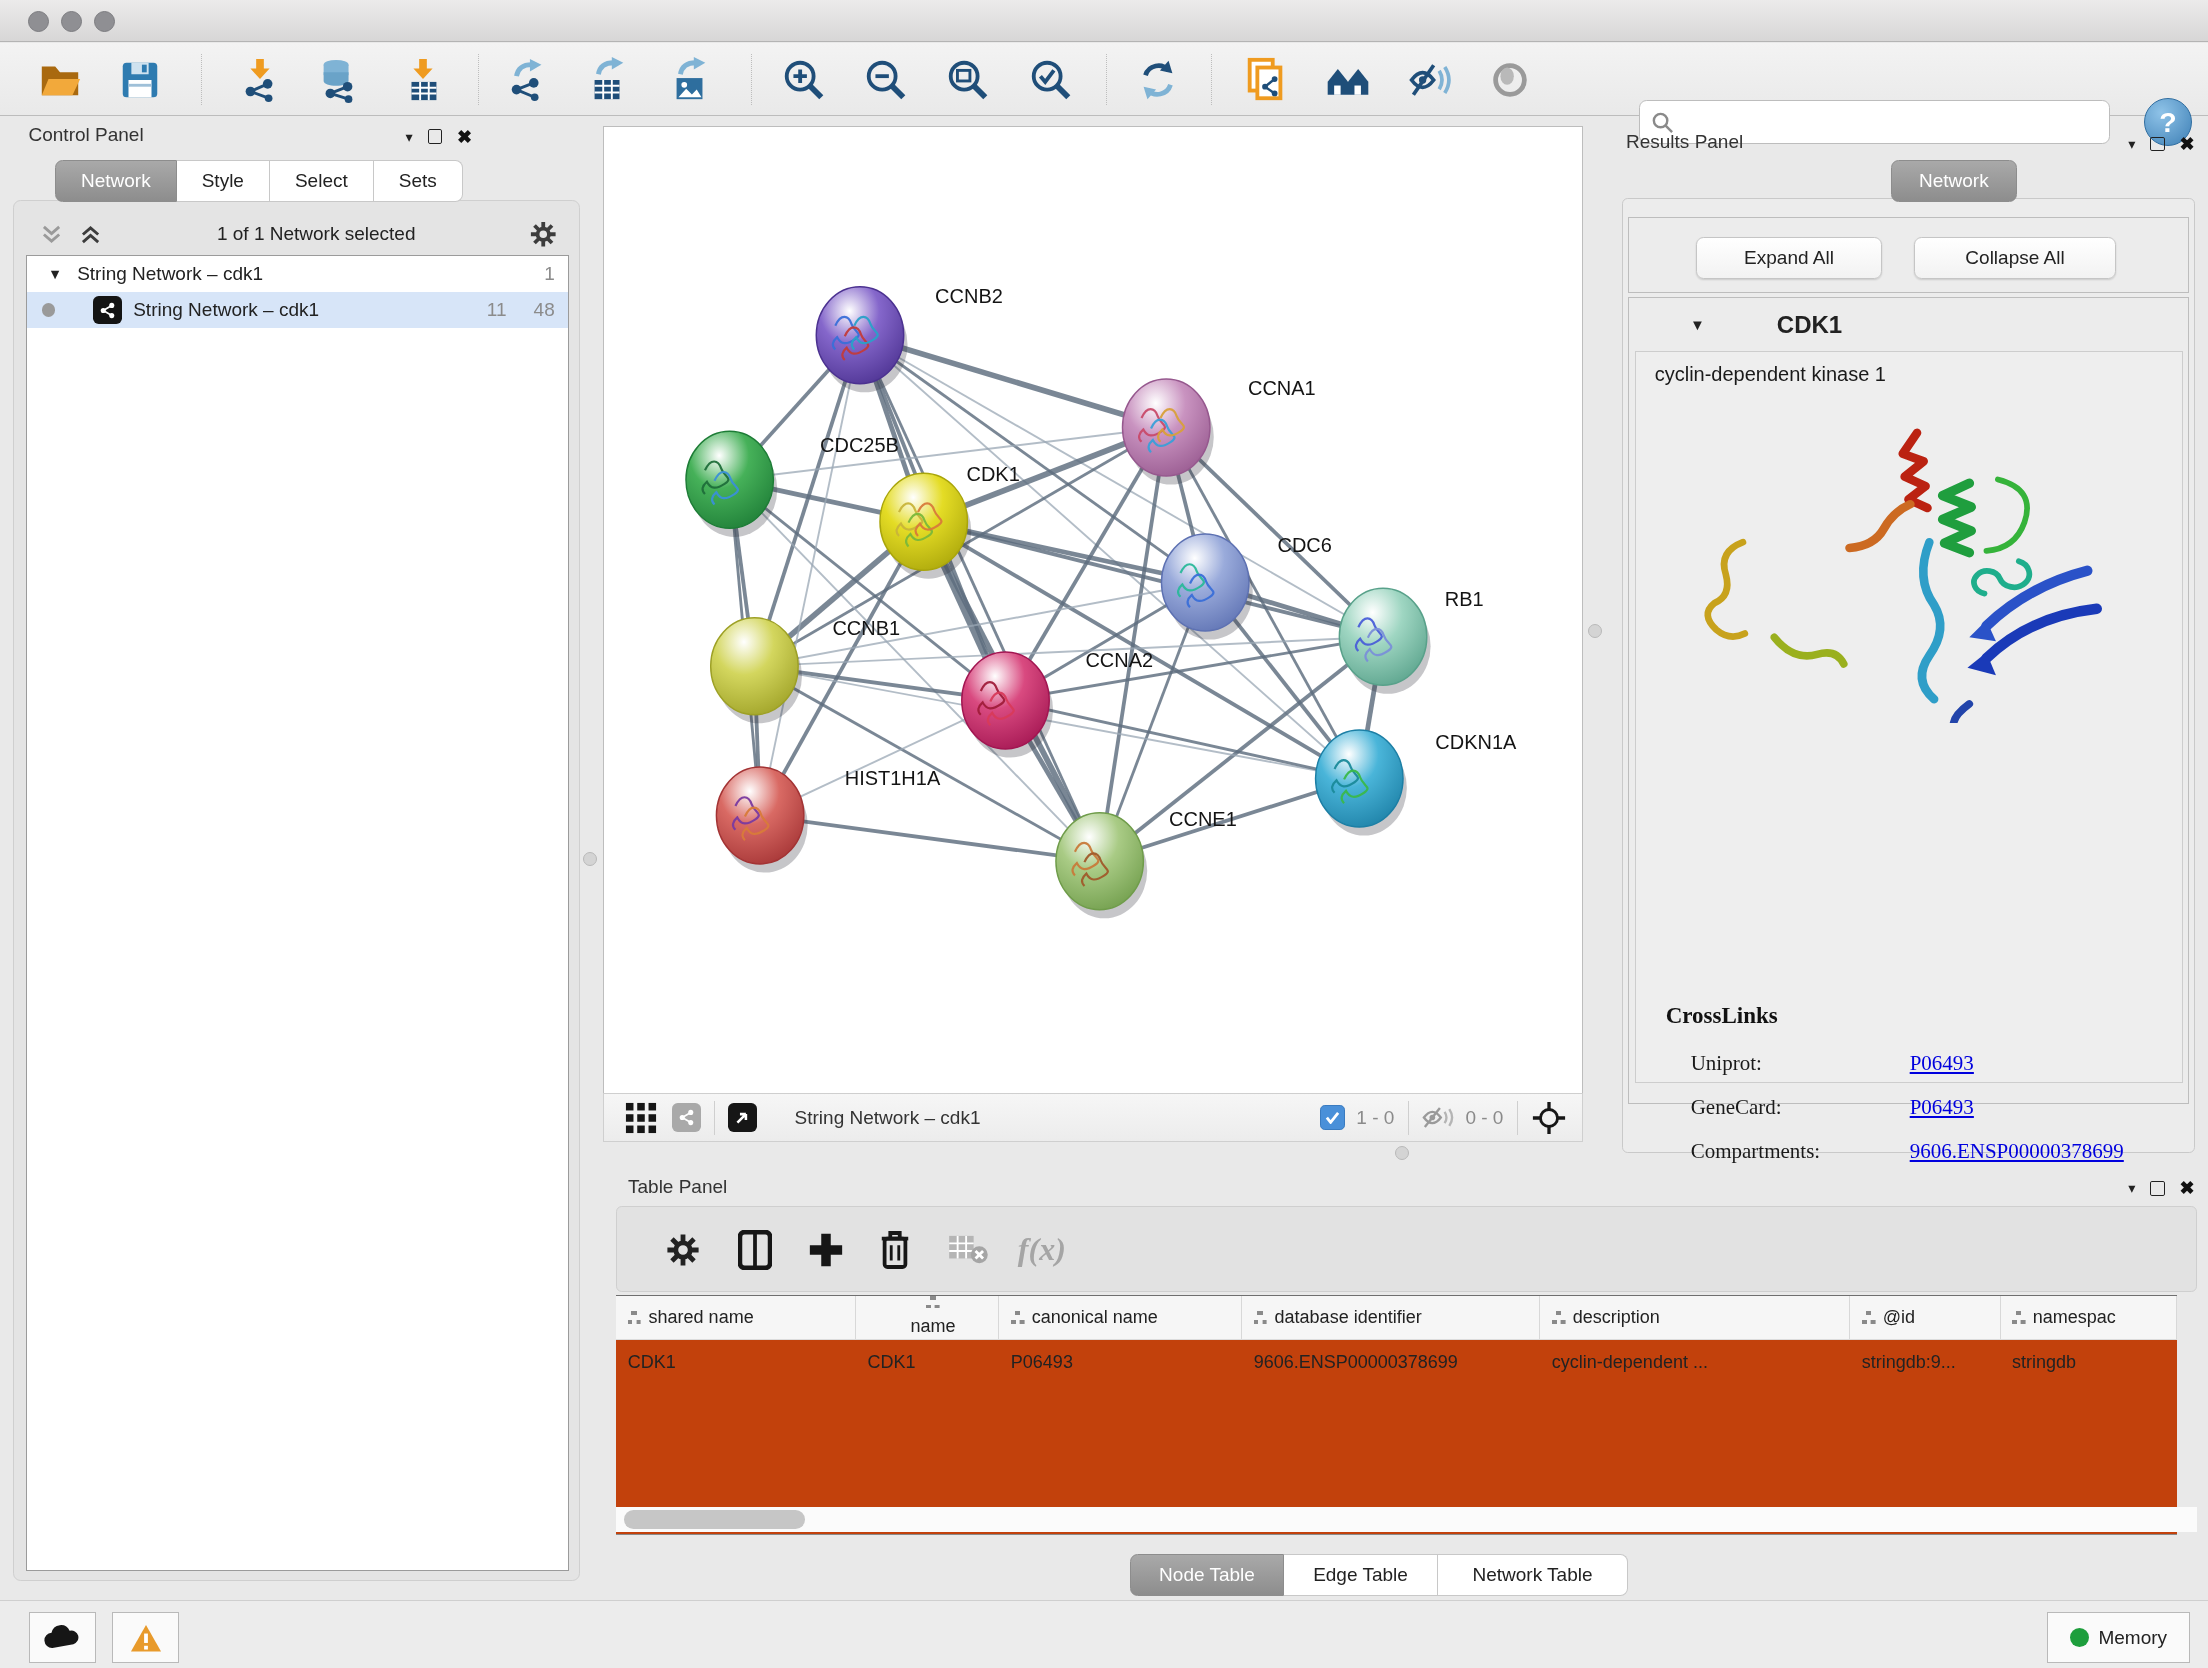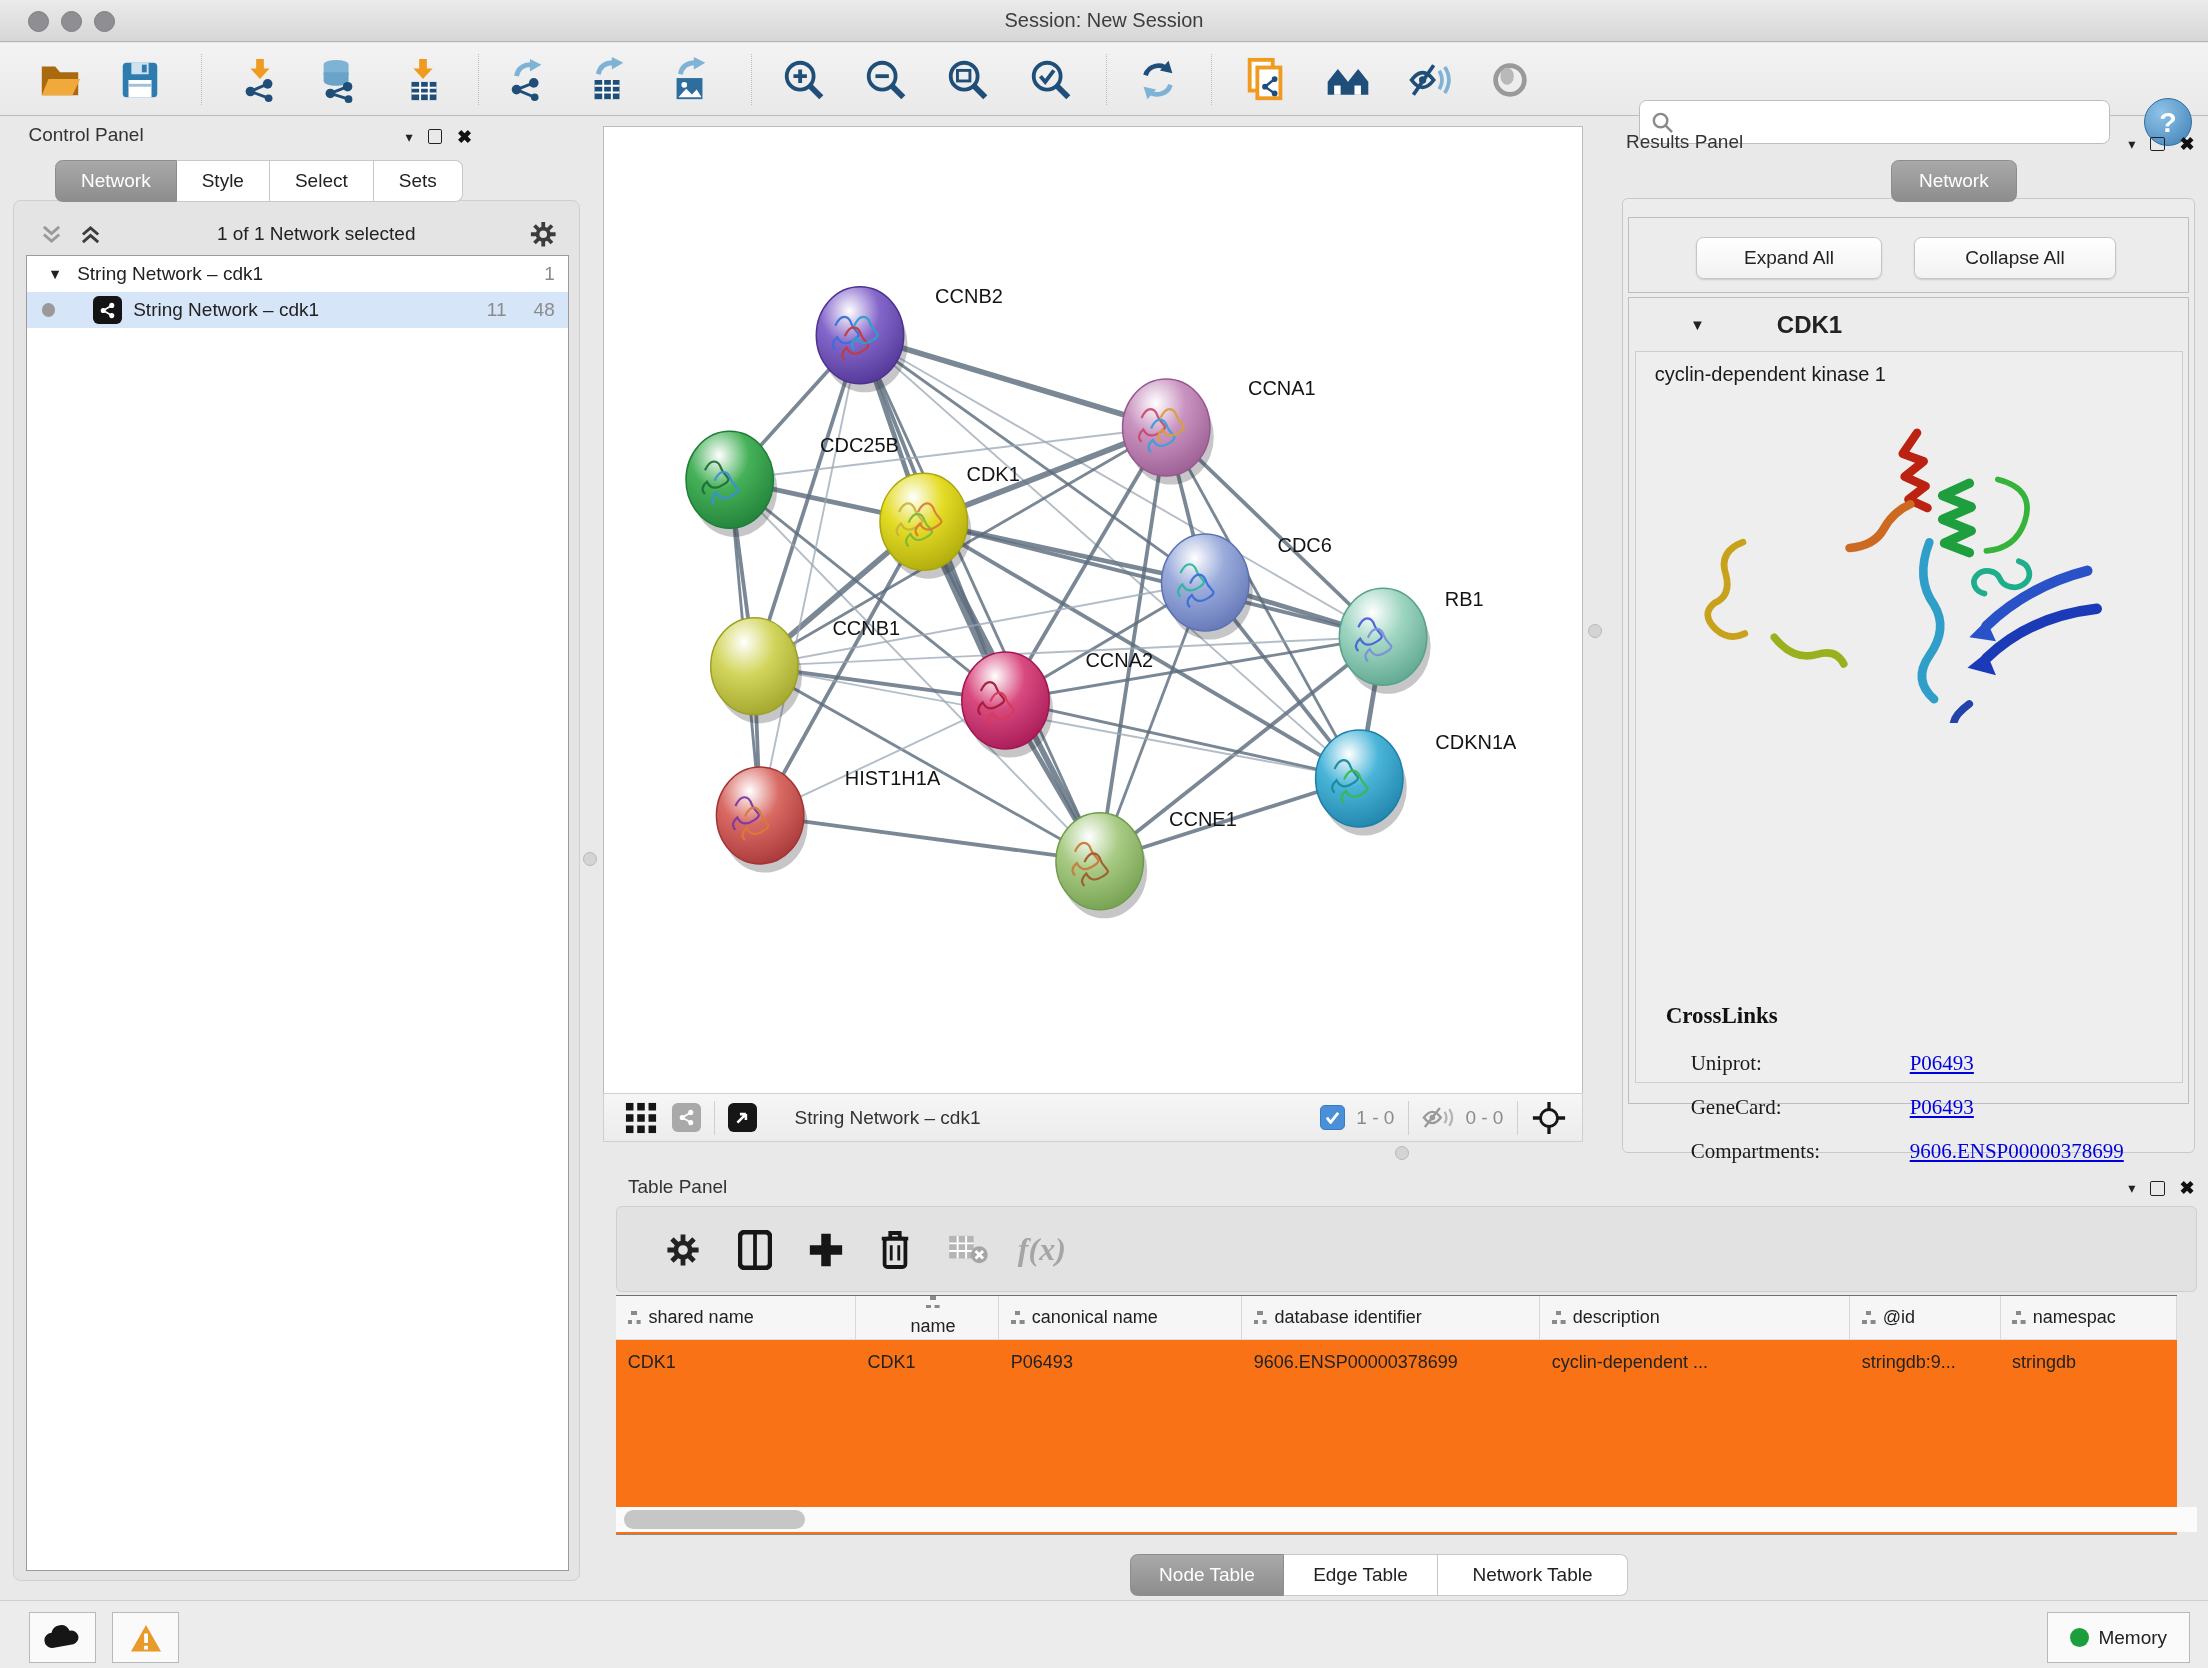--- a/index.html
+++ b/index.html
@@ -90,21 +90,21 @@
   .xl-row { height:44px; display:flex; align-items:center; font-family:"Liberation Serif", serif; font-size:21px; }
   .xl-label { width:219px; color:#1a1a1a; }
   .xl-row a { color:#0000de; }
 
   
   .table-panel { position:absolute; left:603px; top:1165px; width:1605px; height:435px; background:#e9e9e9; }
   .tp-toolbar { position:absolute; left:13.3px; top:41px; width:1581px; height:86px;
     background:#e2e2e2; border:1px solid #cfcfcf; border-radius:5.7px; }
   .tp-ico { position:absolute; top:17px; width:51px; height:51px; display:flex;
     align-items:center; justify-content:center; cursor:pointer;font-weight:bold; }
-  .tbl { position:absolute; left:13.3px; top:130px; width:1561px; height:240px; background:#f97316;
+  .tbl { position:absolute; left:13.3px; top:130px; width:1561px; height:240px; background:#c2410c;
     border-top:1.9px solid #6f6f6f; border-bottom:1.9px solid #8a8a8a; }
   .tbl-hdr { display:flex; height:44px; background:#f6f6f6; border-bottom:1px solid #dcdcdc; }
   .tcell { display:flex; align-items:center; gap:7.6px; padding-left:11.4px; font-size:18px;
     border-right:1px solid #d8d8d8; overflow:hidden; white-space:nowrap; }
   .tbl-row { display:flex; height:44px; }
   .tbl-row .tcell { border-right:none; font-size:18px; }
   .hdr-glyph { position:relative; width:13.3px; height:12.4px; flex:none; }
   .hdr-glyph::before { content:""; position:absolute; top:0; left:3.8px; width:5.7px; height:3.8px; background:#8a8a8a; }
   .hdr-glyph::after { content:""; position:absolute; bottom:0; left:0; width:4.8px; height:3.8px;
     background:#8a8a8a; box-shadow:8.6px 0 #8a8a8a; }
@@ -121,21 +121,20 @@
 
   svg text { font-family:"Liberation Sans", sans-serif; }
 </style>
 </head>
 <body>
 
 <div class="titlebar">
   <div class="traffic" style="left:27.6px"></div>
   <div class="traffic" style="left:61px"></div>
   <div class="traffic" style="left:94px"></div>
-  <div class="win-title">Session: New Session</div>
 </div>
 
 <div class="toolbar">
   <div class="tb-ico" style="left:36px">
     <svg width="46" height="46" viewBox="0 0 48 48">
         <path d="M5 10h14l5 6h19v24H5z" fill="#a9690f"></path>
         <path d="M5 40l7-17h33l-8 17z" fill="#f2a93b"></path>
       </svg>
   </div>
   <div class="tb-ico" style="left:116px">

